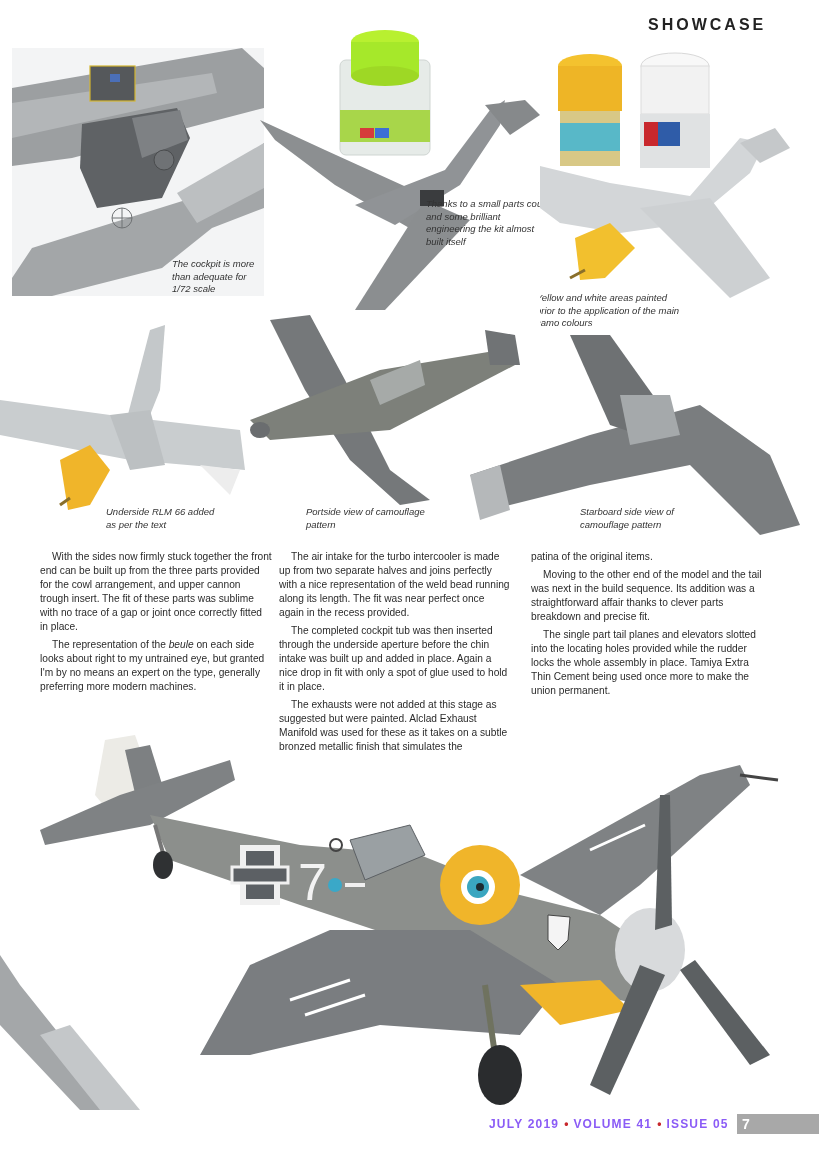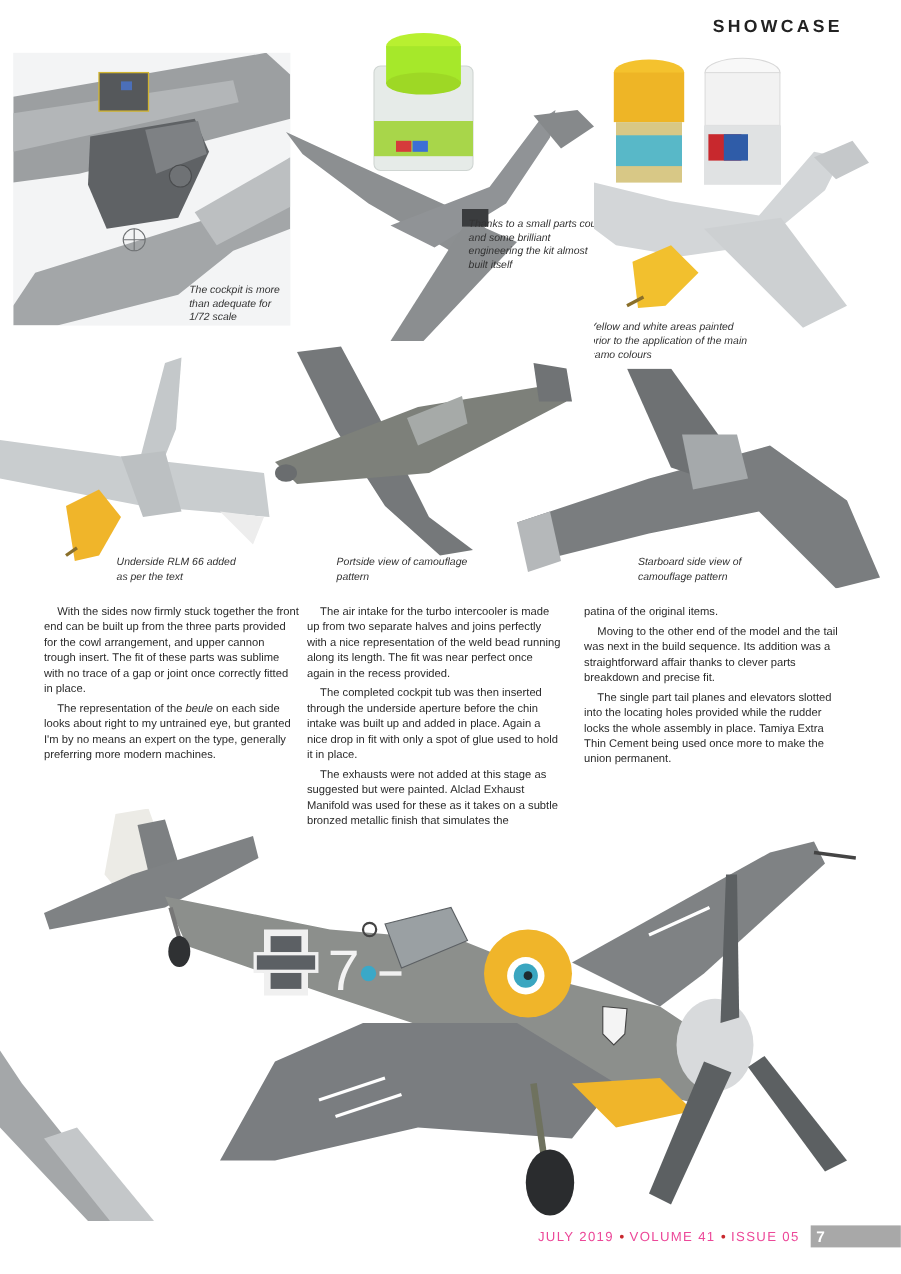--- a/index.html
+++ b/index.html
@@ -24,21 +24,21 @@
   }
   .col p { text-indent: 12px; margin-bottom: 4px; }
   .col p.cont { text-indent: 0; }
   .col em { font-style: italic; }
 
   .footer {
     position: absolute; top: 1114px; left: 489px; height: 20px;
     display: flex; align-items: center;
   }
   .footer-text {
-    font-weight: normal; font-size: 12px; letter-spacing: 1.2px; color: #ec4899;
+    font-weight: bold; font-size: 12px; letter-spacing: 1.2px; color: #8b5cf6;
   }
   .footer-dot { color: #c8282d; margin: 0 5px; font-weight: bold; font-size: 12px; }
   .page-box {
     position: absolute; top: 1114px; left: 737px; width: 82px; height: 20px;
     background: #a8a8a8; color: #fff; font-weight: bold; font-size: 14px;
     padding-left: 5px; line-height: 20px;
   }
 </style>
 </head>
 <body>

